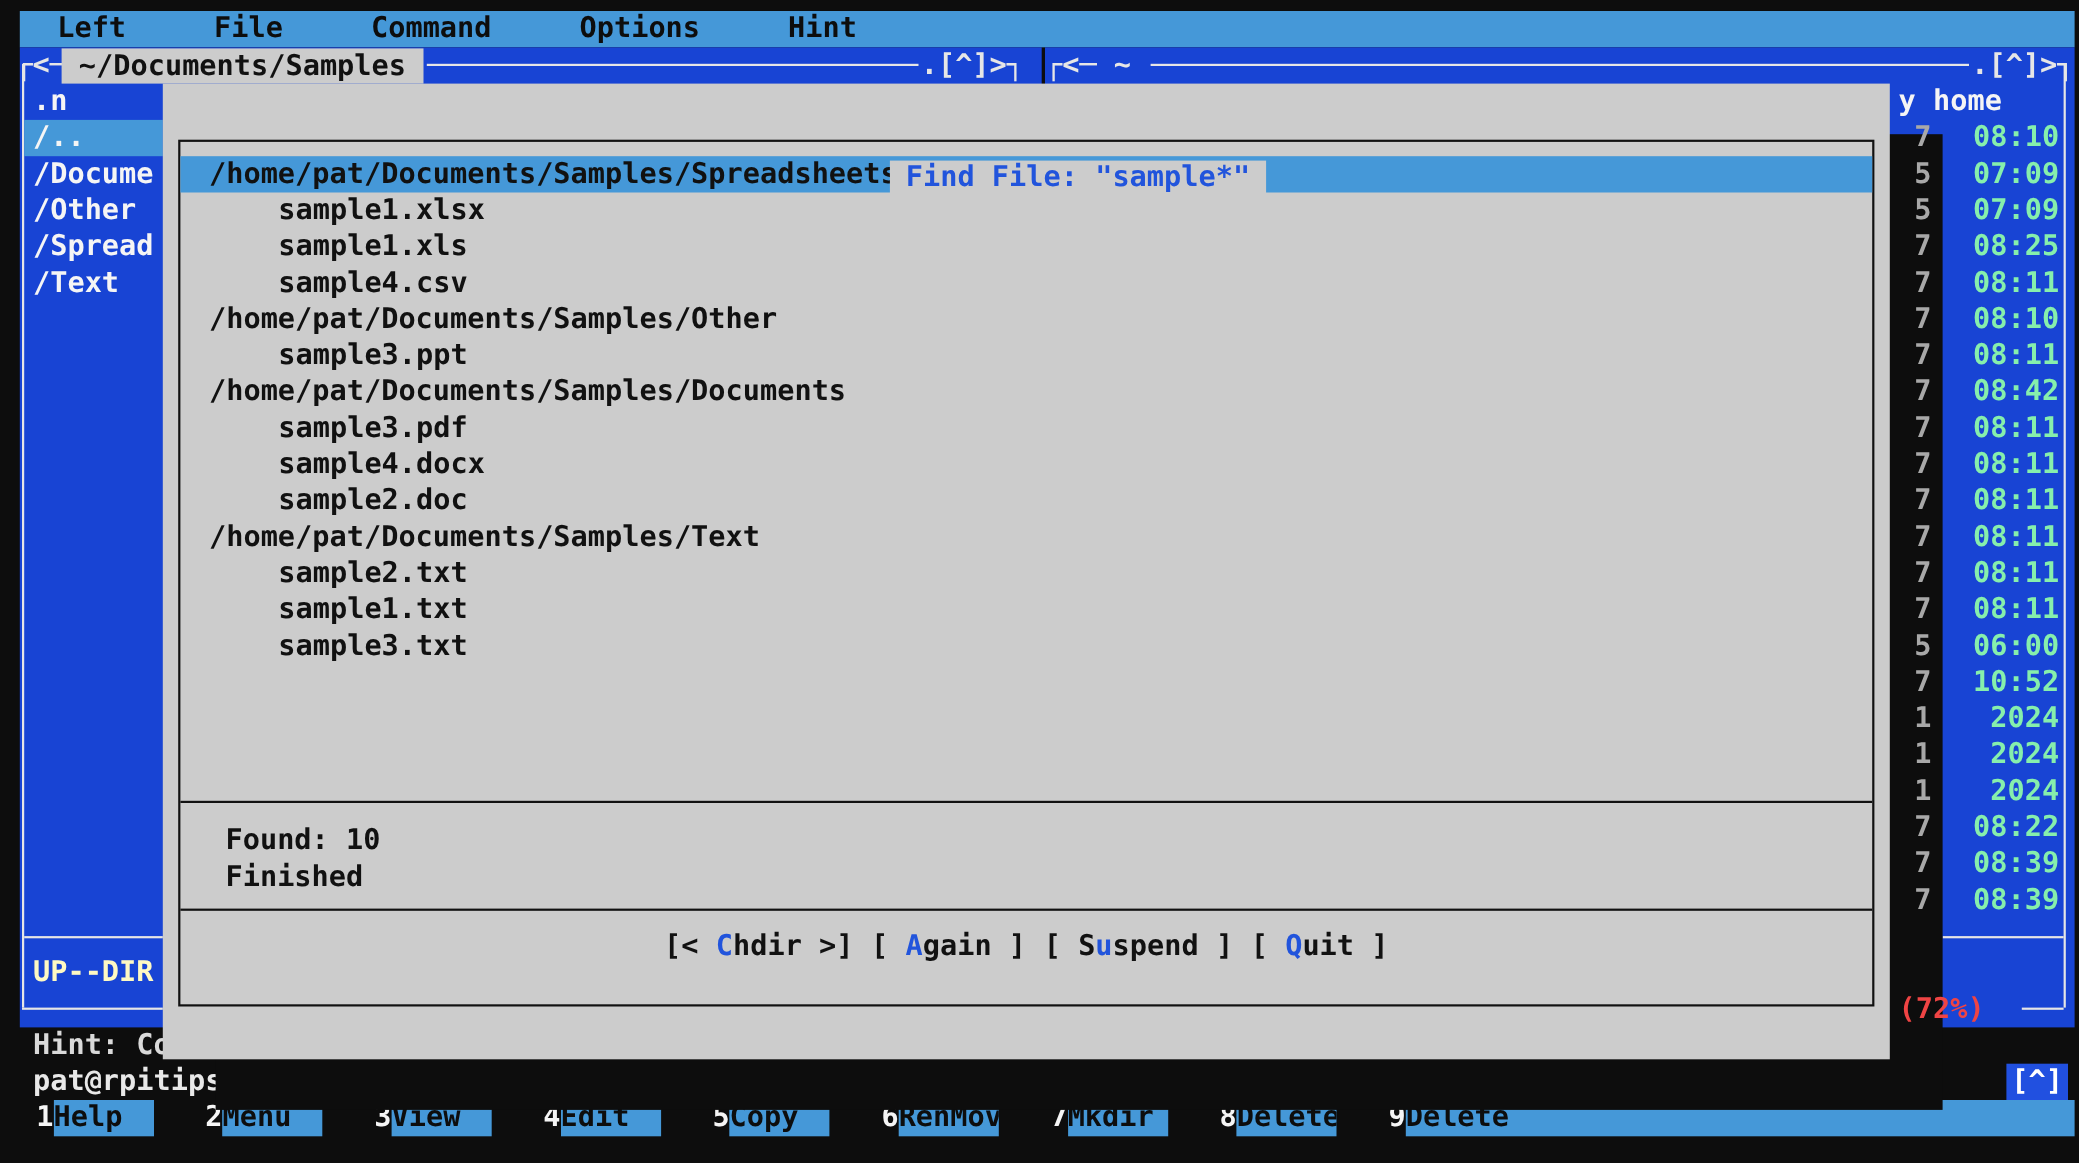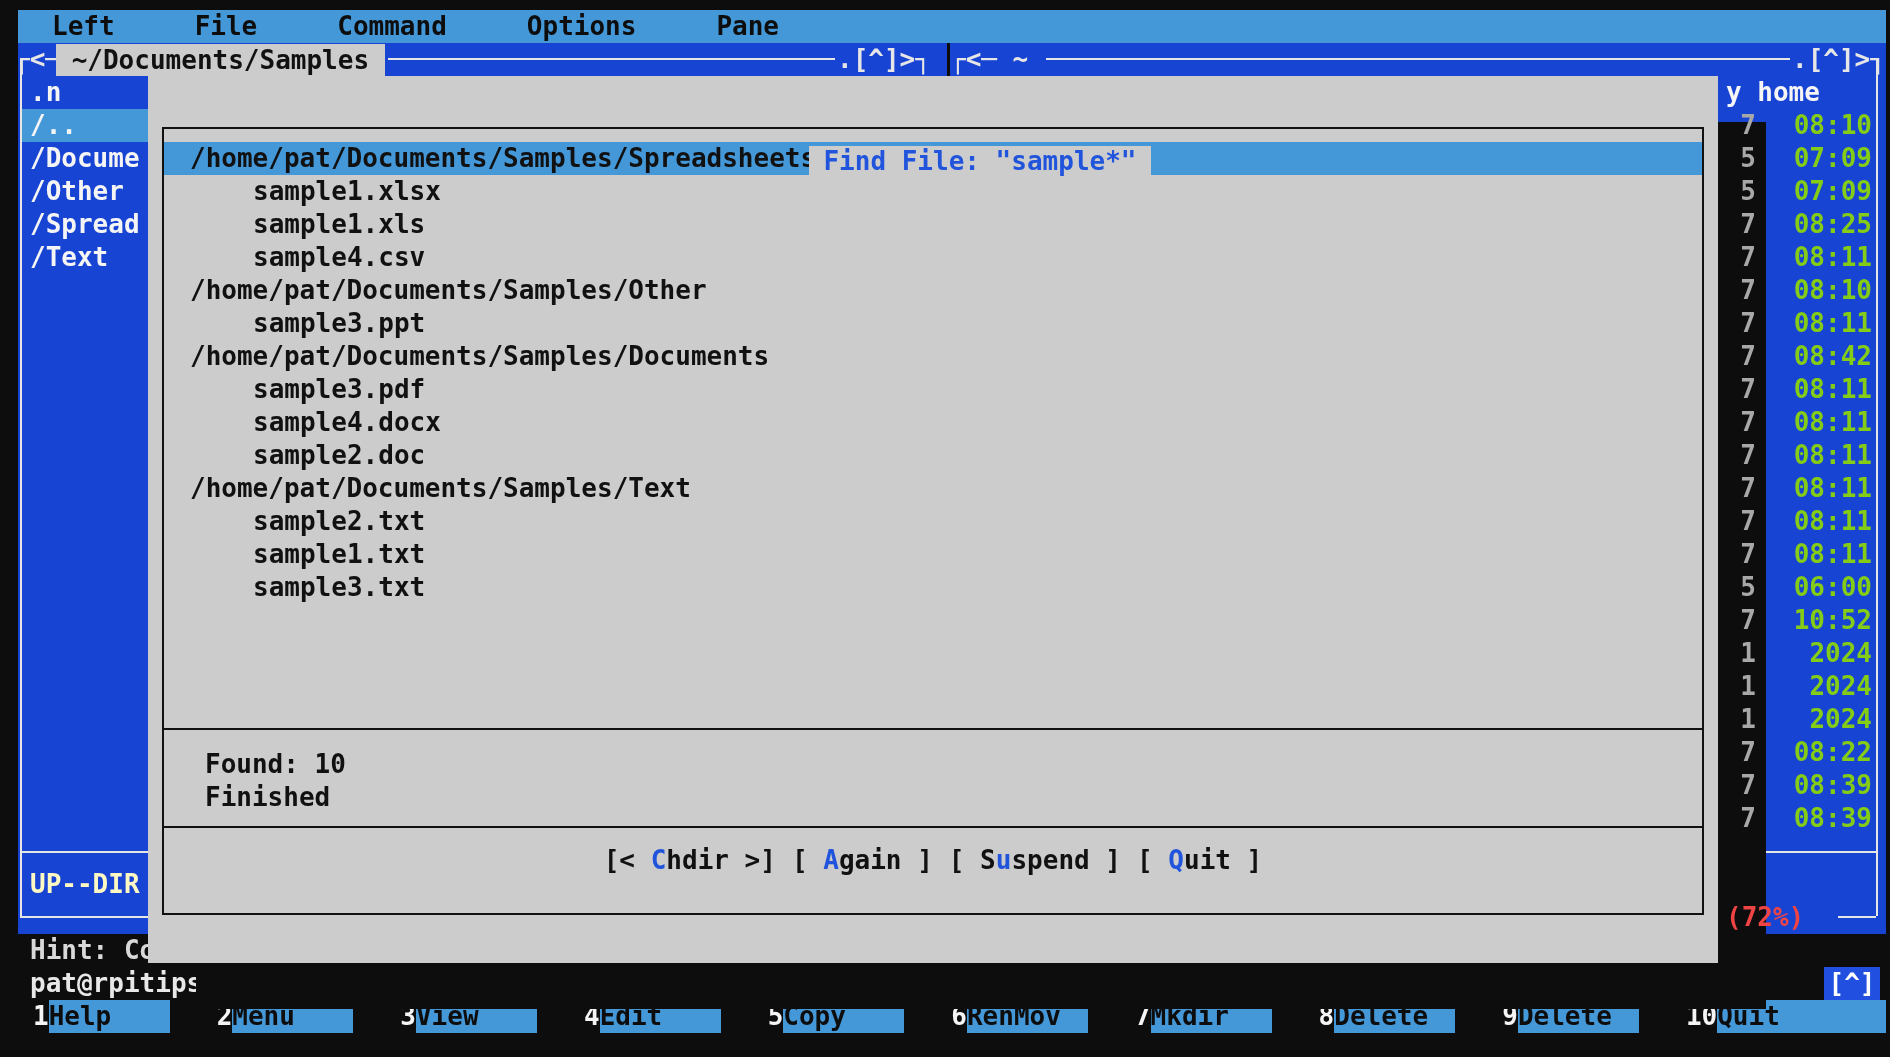--- a/index.html
+++ b/index.html
@@ -22,21 +22,21 @@
   #left-path-tab{left:56px;top:44px;height:32px;background:#cccccc;color:#111;z-index:2;}
   #left-col-header{left:30px;top:76px;color:#f5f5f5;}
   #left-items{left:22px;top:109px;width:126px;}
   #left-items .litem{height:33px;padding-left:8px;color:#f5f5f5;}
   #left-items .litem.selected{background:#4598d8;}
   #left-status{left:30px;top:868px;color:#fef9c3;}
   #right-col-header{left:1726px;top:76px;color:#f5f5f5;}
   #time-rows{left:1718px;top:109px;width:168px;z-index:5;}
   #time-rows .trow{display:flex;height:33px;}
   #time-rows .tsize{width:60px;text-align:center;color:#a8a8a8;}
-  #time-rows .ttime{flex:1;text-align:right;padding-right:14px;color:#84cc16;}
+  #time-rows .ttime{flex:1;text-align:right;padding-right:14px;color:#86efac;}
   #free-space{left:1726px;top:901px;color:#ef4444;z-index:6;}
   
   #dialog-shadow{left:196px;top:122px;width:1570px;height:887px;background:#0d0d0d;z-index:3;}
   
   #find-dialog{left:148px;top:76px;width:1570px;height:887px;background:#cccccc;color:#111;z-index:4;}
   #dlg-frame{position:absolute;left:14px;top:51px;width:1538px;height:784px;border:2px solid #111;}
   #dlg-title{position:absolute;top:36px;left:0;width:100%;text-align:center;z-index:2;}
   #dlg-title span{background:#cccccc;padding:0 14px;color:#2154dc;}
   #dlg-results{position:absolute;left:16px;top:66px;width:1538px;}
   #dlg-results .rrow{height:33px;white-space:pre;}
@@ -57,30 +57,30 @@
   #hint-line{left:30px;top:934px;color:#d9d9d9;}
   #prompt-line{left:30px;top:967px;}
   #prompt-line .user{color:#e8e8e8;}
   #prompt-line .rest{color:#9a9a9a;}
   #panel-toggle{left:1824px;top:967px;width:56px;height:33px;background:#2150e0;color:#fff;
     text-align:center;z-index:6;}
   
   #keybar{left:18px;top:1000px;width:1868px;height:33px;display:flex;padding-left:15px;box-sizing:border-box;}
   .fkey{display:flex;height:33px;}
   .fkey .fnum{color:#f5f5f5;white-space:pre;}
-  .fkey .flabel{width:121px;background:#4598d8;color:#0d0d0d;margin-right:47px;white-space:pre;overflow:hidden;}
+  .fkey .flabel{width:91px;background:#4598d8;color:#0d0d0d;margin-right:47px;white-space:pre;overflow:hidden;}
   .fkey:last-child{flex:1;}
   .fkey:last-child .flabel{flex:1;margin-right:0;}
 </style>
 </head>
 <body>
 
 <div id="screen">
 
-  <div id="menubar" class="abs"><span class="menu-item">Left</span><span class="menu-item">File</span><span class="menu-item">Command</span><span class="menu-item">Options</span><span class="menu-item">Pane</span></div>
+  <div id="menubar" class="abs"><span class="menu-item">Left</span><span class="menu-item">File</span><span class="menu-item">Command</span><span class="menu-item">Options</span><span class="menu-item">Hint</span></div>
 
   <div id="left-panel" class="panel"></div>
 
   <div id="right-panel" class="panel"></div>
 
   <div class="pline" style="left:20px;top:58px;width:2px;height:858px;"></div>
   <div class="pline" style="left:388px;top:58px;width:447px;height:2px;"></div>
   <div class="pline" style="left:20px;top:916px;width:128px;height:2px;"></div>
   <div class="pline" style="left:22px;top:851px;width:126px;height:2px;"></div>
   <div class="pline" style="left:1046px;top:58px;width:744px;height:2px;"></div>
@@ -209,18 +209,15 @@
       <span class="flabel">RenMov</span>
     </div><div class="fkey">
       <span class="fnum">7</span>
       <span class="flabel">Mkdir</span>
     </div><div class="fkey">
       <span class="fnum">8</span>
       <span class="flabel">Delete</span>
     </div><div class="fkey">
       <span class="fnum">9</span>
       <span class="flabel">Delete</span>
-    </div><div class="fkey">
-      <span class="fnum">10</span>
-      <span class="flabel">Quit</span>
     </div></div>
 
 </div>
 
 </body></html>

